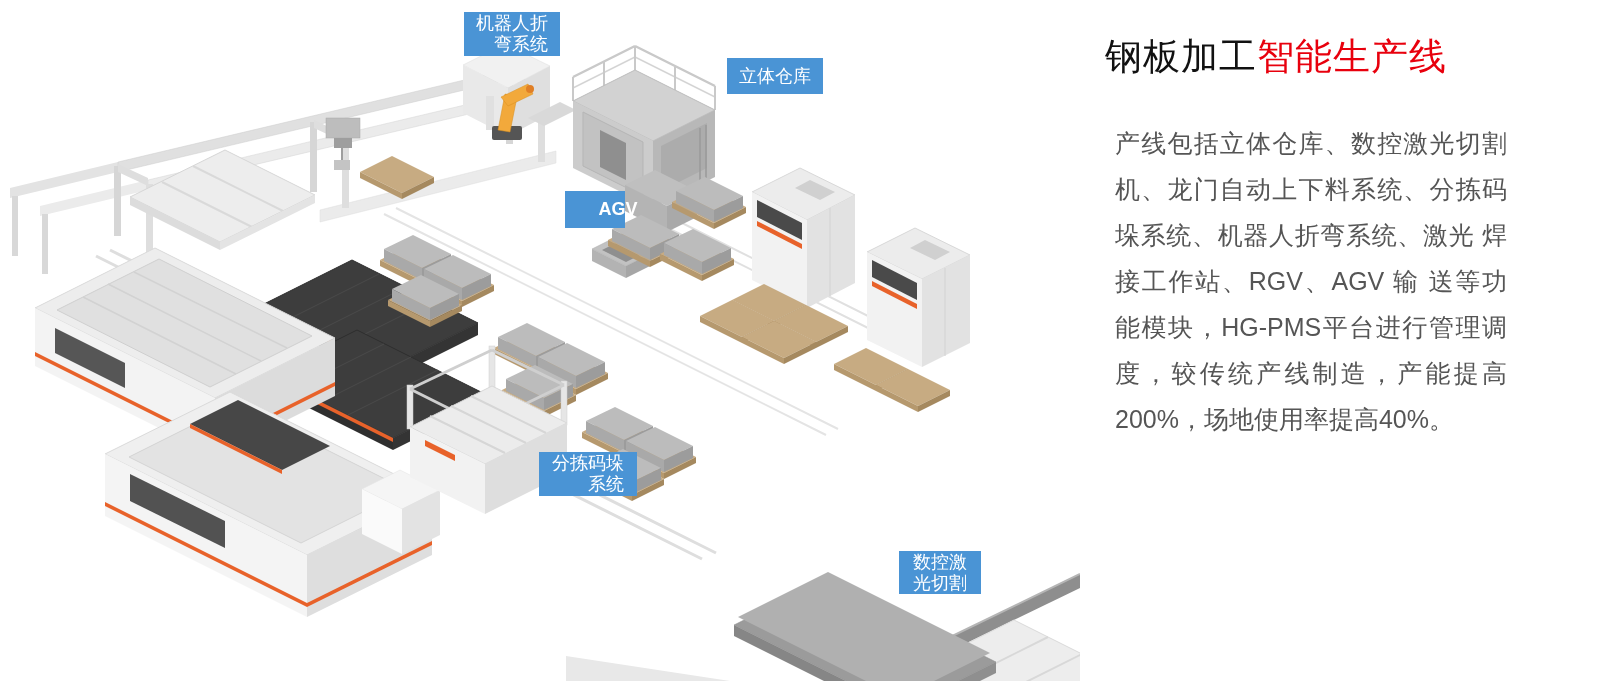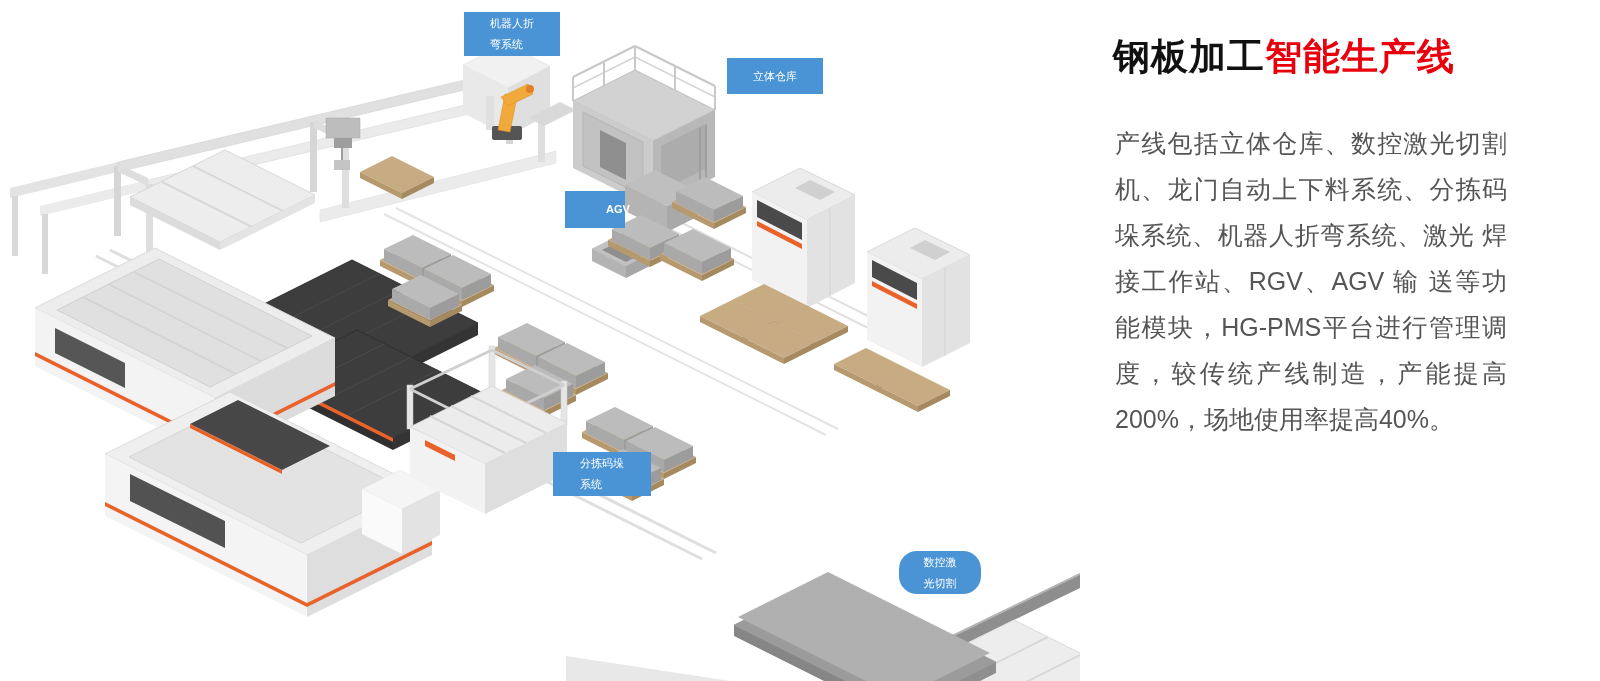--- a/index.html
+++ b/index.html
@@ -11,33 +11,33 @@
   html,body{margin:0;padding:0;background:#ffffff;}
   body{font-family:"Liberation Sans","DejaVu Sans",sans-serif;}
   .stage{position:relative;width:1600px;height:681px;background:#ffffff;overflow:hidden;}
   .diagram{position:absolute;left:0;top:0;width:1080px;height:681px;}
   .diagram svg{position:absolute;left:0;top:0;}
   .label{
     position:absolute;
     background:var(--label-bg);
     color:#ffffff;
     display:flex;align-items:center;justify-content:center;
-    text-align:left;
-    font-size:11px;line-height:21px;
+    text-align:right;
+    font-size:18px;line-height:21px;
     white-space:pre-line;
   }
   .lb1{left:205px;top:47px;width:130px;height:45px;}
   .lb2{left:464px;top:12px;width:96px;height:44px;}
   .lb3{left:727px;top:58px;width:96px;height:36px;}
   .lb4{left:565px;top:191px;width:60px;height:37px;font-weight:700;padding-left:46px;}
   .lb5{left:855px;top:165px;width:104px;height:44px;}
-  .lb6{left:553px;top:452px;width:98px;height:44px;}
-  .lb7{left:899px;top:551px;width:82px;height:43px;border-radius:18px;}
+  .lb6{left:539px;top:452px;width:98px;height:44px;}
+  .lb7{left:899px;top:551px;width:82px;height:43px;}
   .info{position:absolute;left:1105px;top:34px;width:400px;}
-  .info h1{margin:0 0 40px 8px;font-size:37px;line-height:46px;font-weight:700;color:#111111;letter-spacing:1px;white-space:nowrap;}
+  .info h1{margin:0 0 40px 0;font-size:37px;line-height:46px;font-weight:400;color:#111111;letter-spacing:1px;white-space:nowrap;}
   .info h1 .red{color:var(--title-red);}
   .info p{margin:10px;width:392px;font-size:25px;line-height:46px;color:#555555;text-align:justify;}
   .orange{fill:var(--accent-orange);}
 </style>
 </head>
 <body>
 
 <div class="stage">
 
   <div class="diagram">

